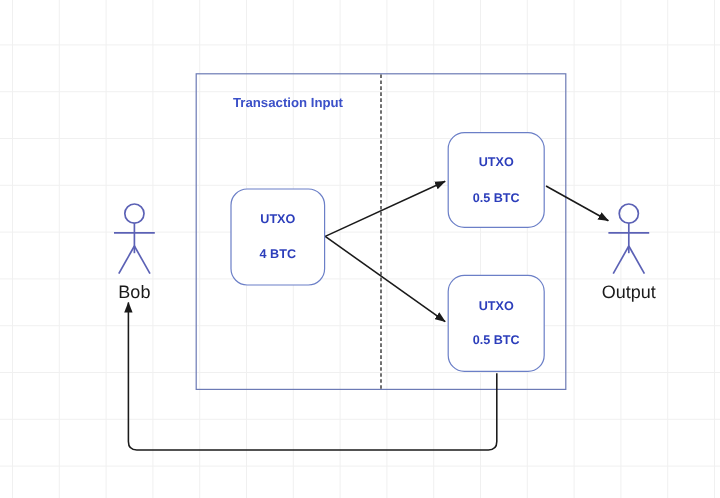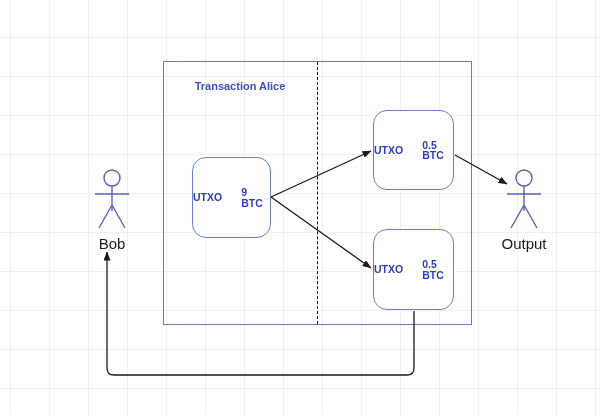--- a/index.html
+++ b/index.html
@@ -64,40 +64,41 @@
     background: transparent;
     box-sizing: border-box;
   }
   .utxo-box {
     position: absolute;
     border: 1.4px solid #6b7fc7;
     border-radius: 14px;
     background: #ffffff;
     box-sizing: border-box;
     display: flex;
+    flex-direction: column;
     align-items: center;
     justify-content: center;
     gap: 19px;
   }
   .divider {
     position: absolute;
     border-left: 1.4px dashed #111111;
   }
 </style>
 </head>
 <body>
 
 <div id="canvas">
 
   <div class="tx-box" style="left:163px; top:61px; width:309px; height:264px;"></div>
 
   <div class="divider" style="left:317px; top:62px; height:262px;"></div>
 
 
-  <div class="node-label section-title" style="left:163px; top:80px; width:154px;">Transaction Alice</div>
+  <div class="node-label section-title" style="left:163px; top:80px; width:154px;">Transaction Input</div>
 
 
   <svg class="svg-layer" viewBox="0 0 600 415" xmlns="http://www.w3.org/2000/svg">
     <defs>
       <marker id="arrowhead" markerWidth="9" markerHeight="7" refX="8.5" refY="3.5" orient="auto" markerUnits="userSpaceOnUse">
         <polygon points="0 0, 9 3.5, 0 7" fill="#1a1a1a"></polygon>
       </marker>
     </defs>
 
     <line x1="271" y1="197" x2="371" y2="151" stroke="#1a1a1a" stroke-width="1.3" marker-end="url(#arrowhead)"></line>
@@ -120,21 +121,21 @@
       <circle cx="524" cy="178" r="8"></circle>
       <line x1="524" y1="186" x2="524" y2="211"></line>
       <line x1="507" y1="194" x2="541" y2="194"></line>
       <line x1="524" y1="205" x2="511" y2="228"></line>
       <line x1="524" y1="205" x2="537" y2="228"></line>
     </g>
   </svg>
 
   <div class="utxo-box" style="left:192px; top:157px; width:79px; height:81px;">
     <span class="utxo-text">UTXO</span>
-    <span class="utxo-text">9 BTC</span>
+    <span class="utxo-text">4 BTC</span>
   </div>
 
   <div class="utxo-box" style="left:373px; top:110px; width:81px; height:80px;">
     <span class="utxo-text">UTXO</span>
     <span class="utxo-text">0.5 BTC</span>
   </div>
 
   <div class="utxo-box" style="left:373px; top:229px; width:81px; height:81px;">
     <span class="utxo-text">UTXO</span>
     <span class="utxo-text">0.5 BTC</span>

